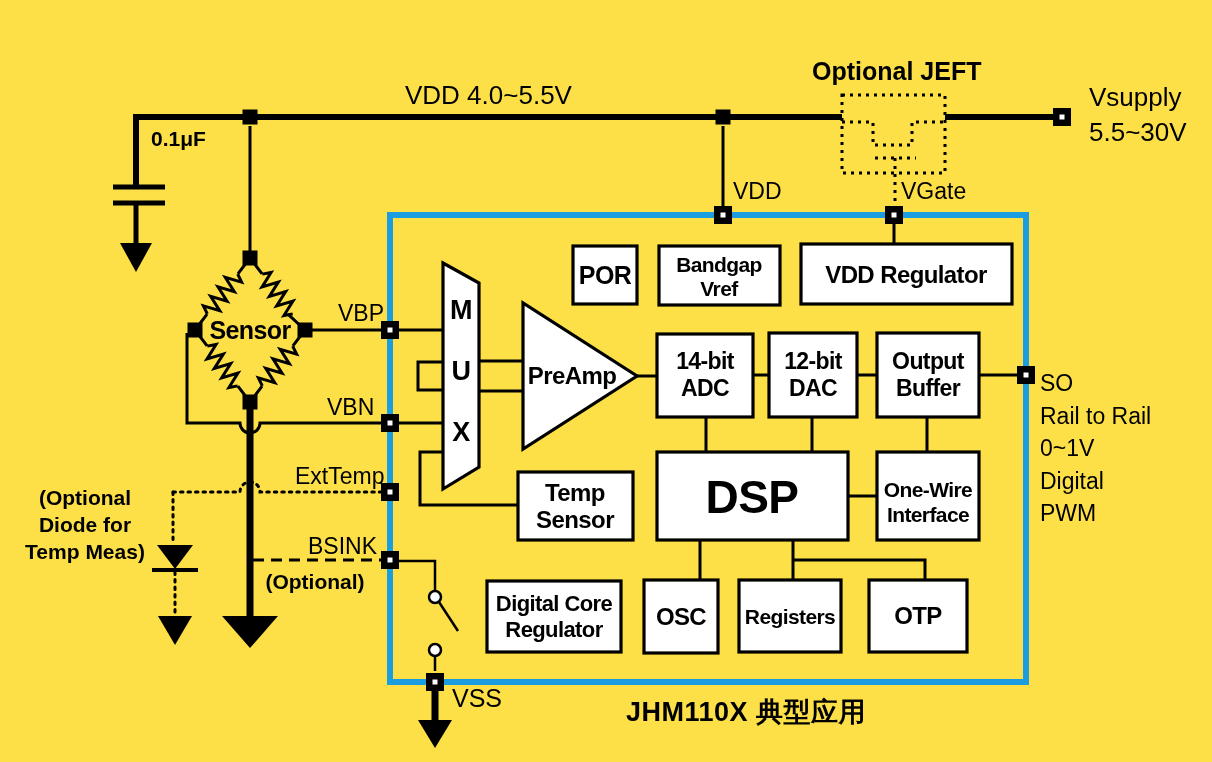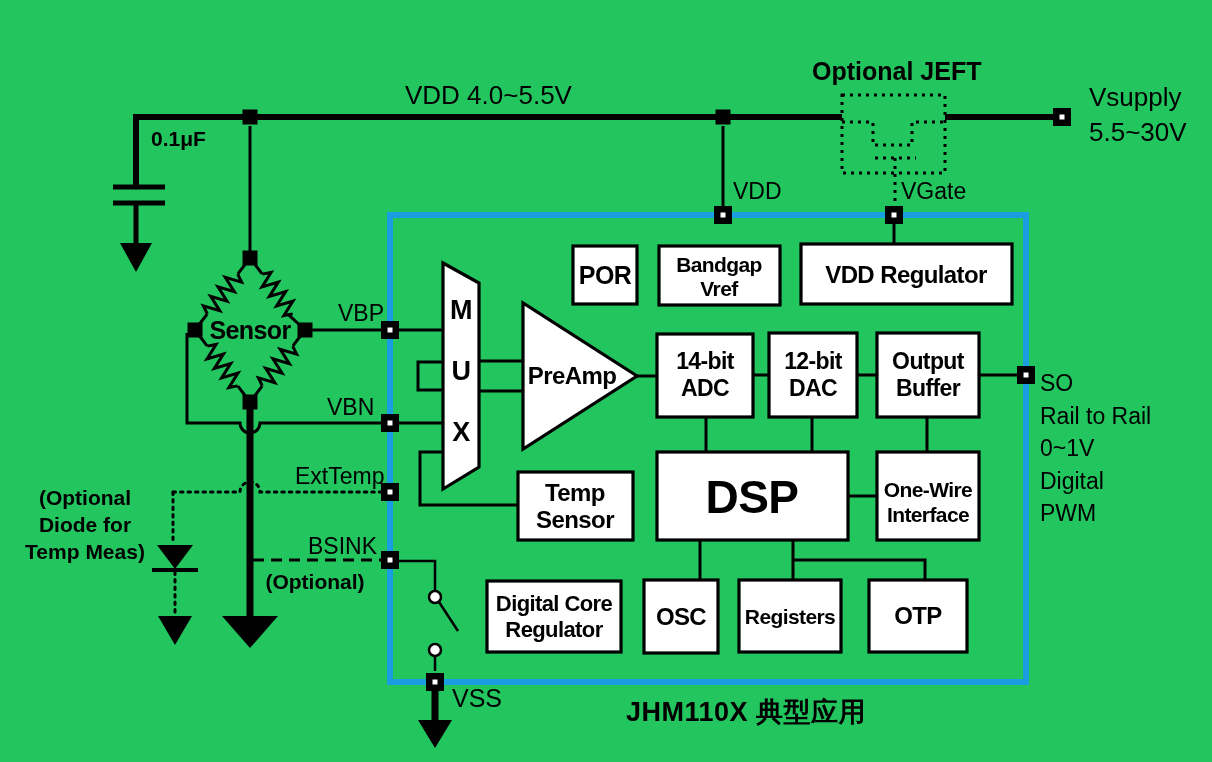--- a/index.html
+++ b/index.html
@@ -1,16 +1,16 @@
 <!DOCTYPE html>
 <html><head>
 <meta charset="utf-8">
 <style>
   html,body{margin:0;padding:0;background:#fff;}
-  .stage{width:1212px;height:762px;position:relative;background:#22c55e;}
+  .stage{width:1212px;height:762px;position:relative;background:#fde047;}
   svg text{font-family:"Liberation Sans",sans-serif;fill:#000;}
   .blk{font-weight:bold;letter-spacing:-0.6px;}
   .pinlbl{font-size:23px;}
   .biglbl{font-size:26px;}
   .note{font-weight:bold;font-size:21px;}
   .cap{font-weight:bold;font-size:27px;letter-spacing:0.5px;}
   .wire{stroke:#000;fill:none;}
   .box{fill:#fff;stroke:#000;stroke-width:3.2px;}
 </style>
 </head>

